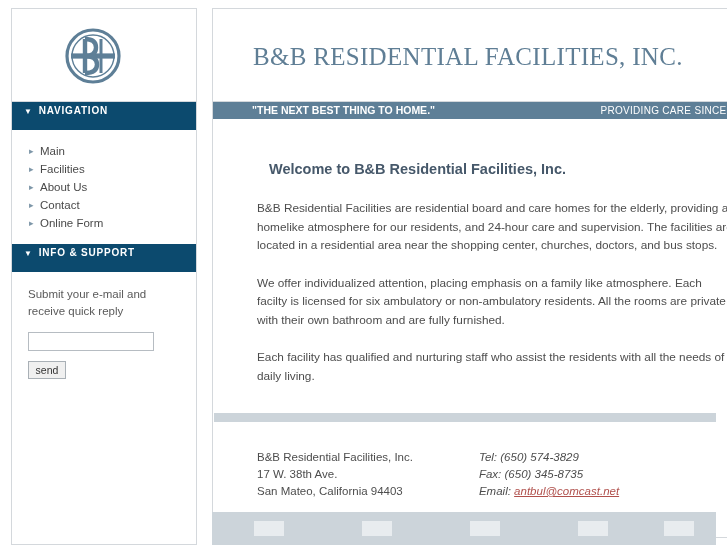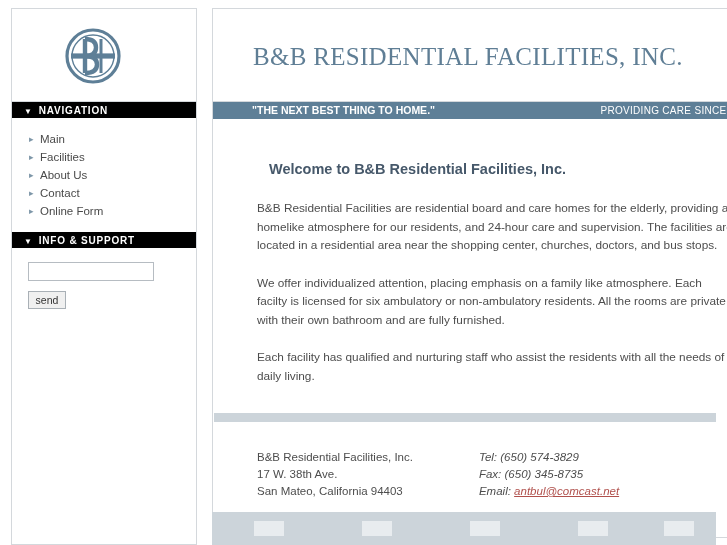--- a/index.html
+++ b/index.html
@@ -40,26 +40,26 @@
   }
   #logo {
     position: absolute;
     left: 52px;
     top: 18px;
     width: 58px;
     height: 58px;
   }
 
   .section-header {
-    background: #000000;
+    background: #0c4a6e;
     color: #ffffff;
     font-size: 10px;
     font-weight: bold;
     letter-spacing: 0.8px;
-    height: 16px;
+    height: 28px;
     line-height: 17px;
     padding-left: 12px;
     box-sizing: border-box;
   }
   .section-header .caret {
     font-size: 8px;
     margin-right: 6px;
   }
 
   #nav-list {
@@ -290,20 +290,21 @@
         <span class="bullet">▸</span>
         <span>Online Form</span>
       </li>
     </ul>
 
     <div class="section-header">
       <span class="caret">▼</span><span>INFO &amp; SUPPORT</span>
     </div>
 
     <div id="support-body">
+      <div id="support-text">Submit your e-mail and receive quick reply</div>
       <input id="email-input" type="text" placeholder="" style="">
       <br>
       <button id="send-button">send</button>
     </div>
   </div>
 
   <div id="left-bottom-stub"></div>
 
   <div id="right-col">
 

